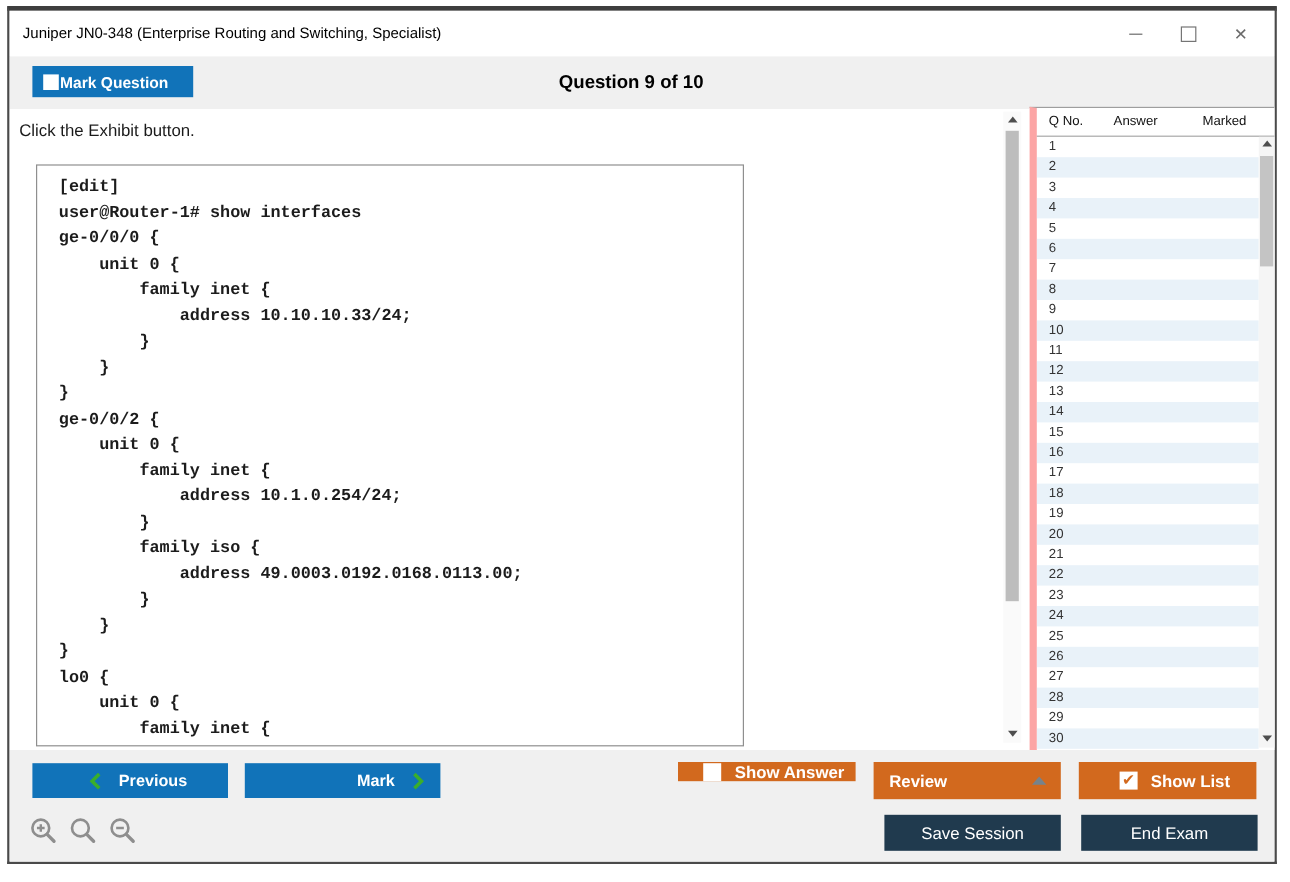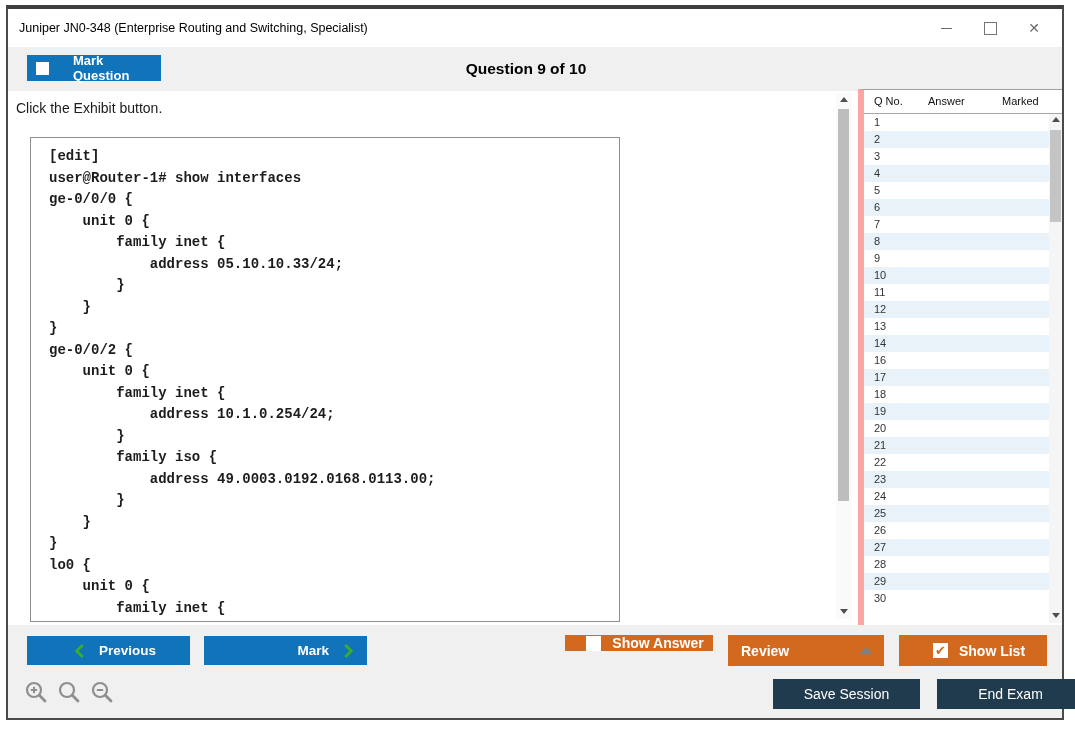--- a/index.html
+++ b/index.html
@@ -15,21 +15,21 @@
   
   .titlebar{position:absolute;left:0;top:0;right:0;height:38px;background:#fff;}
   .title{position:absolute;left:11px;top:0;line-height:38px;font-size:12.5px;color:#000;white-space:nowrap;}
   .win-controls{position:absolute;right:6px;top:0;height:38px;display:flex;align-items:center;}
   .ctrl{width:44px;height:38px;display:flex;align-items:center;justify-content:center;color:#6b6b6b;font-size:14px;cursor:default;}
   .min-bar{display:inline-block;width:11px;border-top:1.5px solid #6b6b6b;}
   .max-box{display:inline-block;width:11px;height:11px;border:1.2px solid #757575;}
   
   .headerstrip{position:absolute;left:0;top:38px;right:0;height:44px;background:#f0f0f0;}
   .mark-btn{position:absolute;left:19px;top:8px;width:134px;height:26px;background:#1173b9;
-    display:flex;align-items:center;gap:24px;padding-left:9px;box-sizing:border-box;cursor:pointer;}
+    display:flex;align-items:center;gap:1px;padding-left:9px;box-sizing:border-box;cursor:pointer;}
   .mark-btn .cb{width:13px;height:13px;background:#fff;flex:0 0 auto;}
   .mark-btn .lbl{color:#fff;font-weight:bold;font-size:13px;}
   .q-counter{position:absolute;left:0;right:46px;top:0;height:44px;line-height:44px;
     text-align:center;font-weight:bold;font-size:15.5px;color:#000;margin-left:28px;}
   
   .content{position:absolute;left:0;top:82px;right:0;height:534px;background:#fff;}
   .prompt{position:absolute;left:8px;top:9px;font-size:14px;color:#1a1a1a;}
   .exhibit{position:absolute;left:22px;top:46px;width:590px;height:485px;
     border:1px solid #8f8f8f;box-sizing:border-box;overflow:hidden;background:#fff;}
   .exhibit pre{margin:0;padding:8px 0 0 18px;font-family:"Liberation Mono",monospace;
@@ -52,21 +52,21 @@
   .c-q{padding-left:10px;width:44px;box-sizing:border-box;}
   .c-a{width:74px;} .c-m{flex:1;}
   .list-scroll{position:absolute;top:24px;right:0;width:13px;bottom:2px;background:#f5f5f5;}
   .ls-thumb{position:absolute;left:1px;right:1px;top:16px;height:92px;background:#c4c4c4;}
   .ls-down{position:absolute;left:0;right:0;bottom:0;height:13px;}
   
   .footer{position:absolute;left:0;right:0;top:616px;bottom:0;background:#f0f0f0;}
   .btn{box-sizing:border-box;cursor:pointer;display:flex;align-items:center;color:#fff;justify-content:center;}
   .btn-blue{background:#1173b9;font-weight:bold;font-size:13.5px;}
   .btn-orange{background:#d2691e;font-weight:bold;font-size:14px;}
-  .btn-navy{background:#203a4e;font-size:14px;justify-content:center;margin-left:36px;}
+  .btn-navy{background:#203a4e;font-size:14px;justify-content:center;}
   .btn-prev{position:absolute;left:19px;top:11px;width:163px;height:29px;padding-left:13px;gap:14px;}
   .btn-next{position:absolute;left:196px;top:11px;width:163px;height:29px;justify-content:flex-end;padding-right:13px;gap:14px;}
   .btn-show-answer{position:absolute;left:557px;top:10px;width:148px;height:16px;gap:11px;padding-left:12px;}
   .btn-review{position:absolute;left:720px;top:10px;width:156px;height:31px;padding-left:13px;}
   .btn-review .lbl{flex:1;}
   .btn-show-list{position:absolute;left:891px;top:10px;width:148px;height:31px;gap:11px;padding-left:12px;}
   .btn-save{position:absolute;left:729px;top:54px;width:147px;height:30px;}
   .btn-end{position:absolute;left:893px;top:54px;width:147px;height:30px;}
   .cb15{width:15px;height:15px;background:#fff;flex:0 0 auto;display:flex;align-items:center;justify-content:center;}
   .check{color:#d2691e;font-size:13px;font-weight:bold;line-height:15px;font-family:"DejaVu Sans",sans-serif;}
@@ -104,21 +104,21 @@
   </div>
 
   <div class="content">
     <div class="prompt">Click the Exhibit button.</div>
     <div class="exhibit">
       <pre>[edit]
 user@Router-1# show interfaces
 ge-0/0/0 {
     unit 0 {
         family inet {
-            address 05.10.10.33/24;
+            address 10.10.10.33/24;
         }
     }
 }
 ge-0/0/2 {
     unit 0 {
         family inet {
             address 10.1.0.254/24;
         }
         family iso {
             address 49.0003.0192.0168.0113.00;
@@ -212,20 +212,25 @@
           <span class="c-q">13</span>
           <span class="c-a"></span>
           <span class="c-m"></span>
         </div>
         <div class="qrow">
           <span class="c-q">14</span>
           <span class="c-a"></span>
           <span class="c-m"></span>
         </div>
         <div class="qrow">
+          <span class="c-q">15</span>
+          <span class="c-a"></span>
+          <span class="c-m"></span>
+        </div>
+        <div class="qrow">
           <span class="c-q">16</span>
           <span class="c-a"></span>
           <span class="c-m"></span>
         </div>
         <div class="qrow">
           <span class="c-q">17</span>
           <span class="c-a"></span>
           <span class="c-m"></span>
         </div>
         <div class="qrow">

